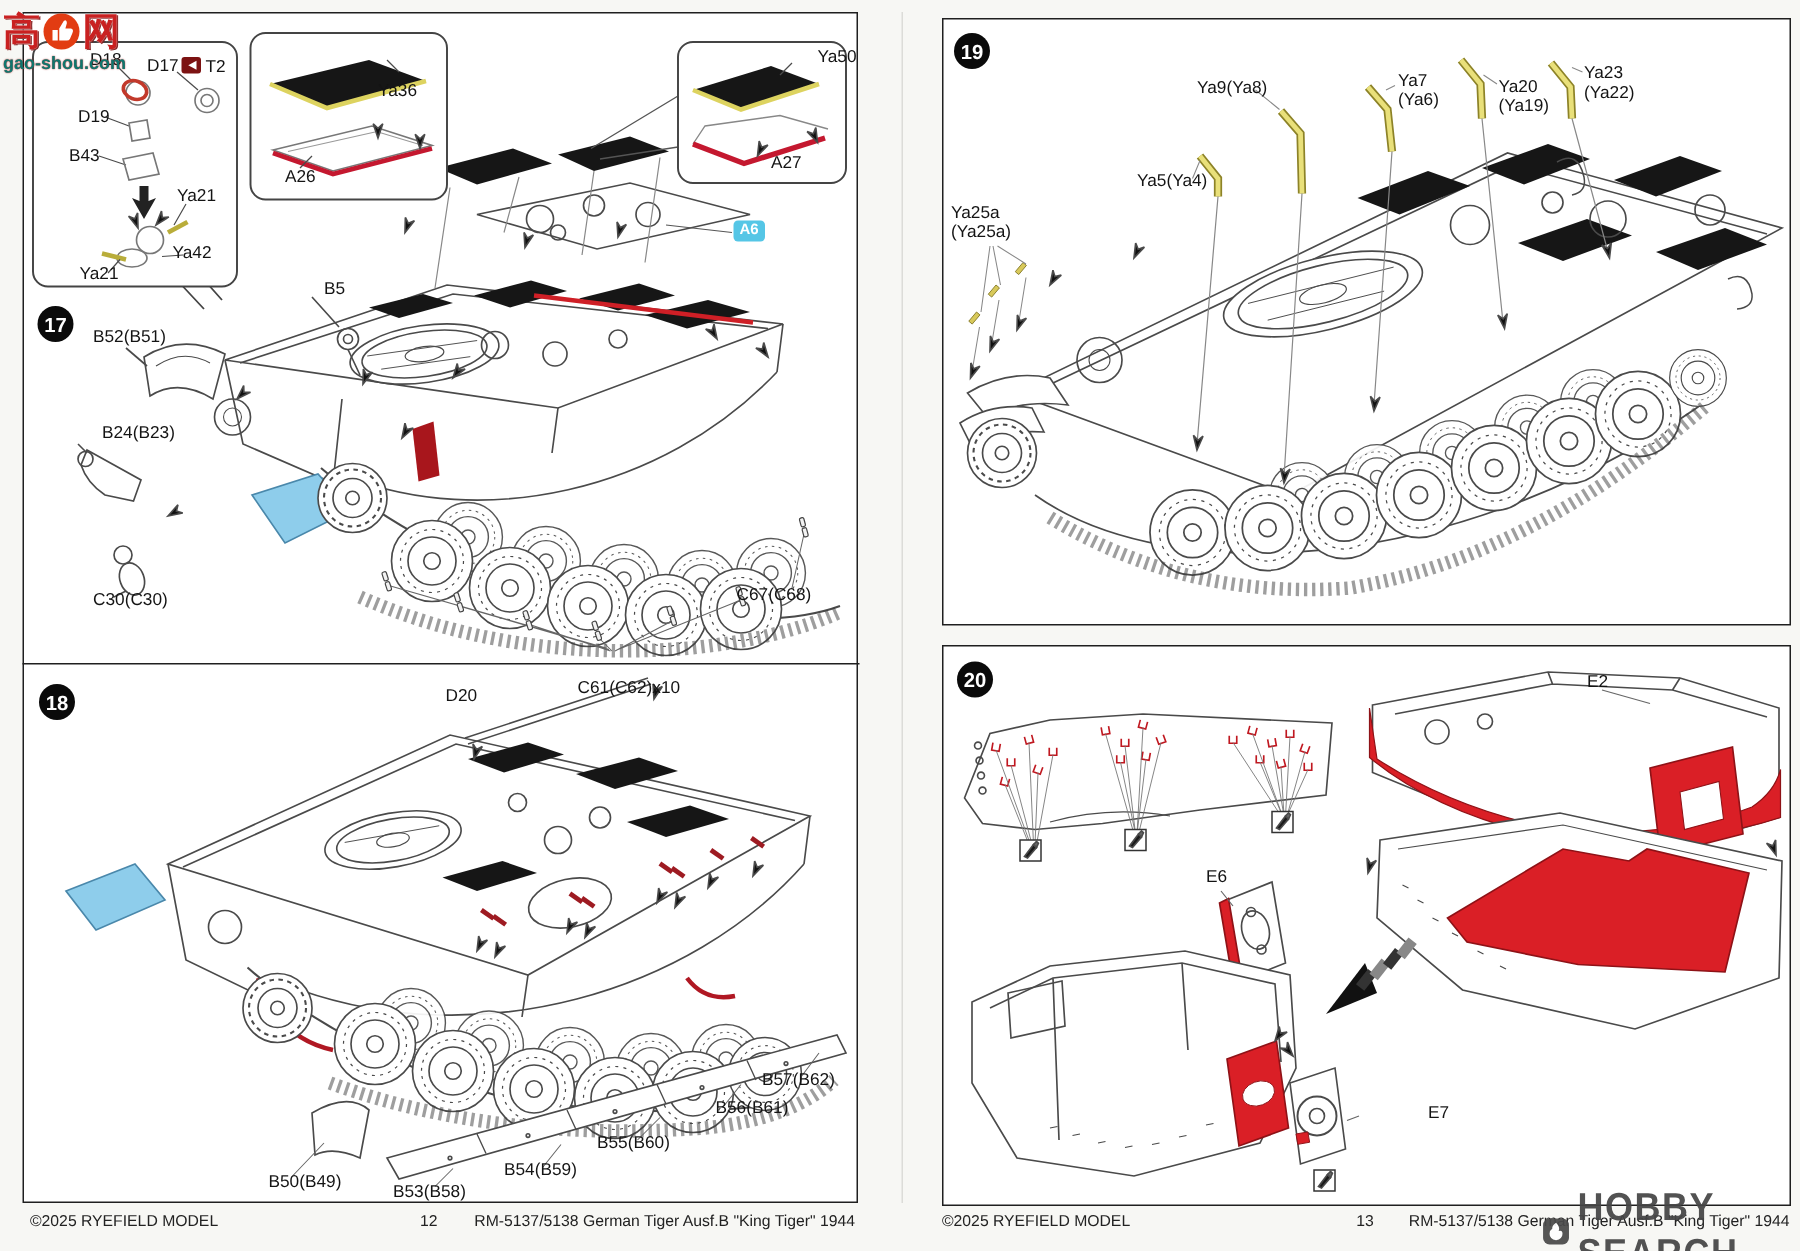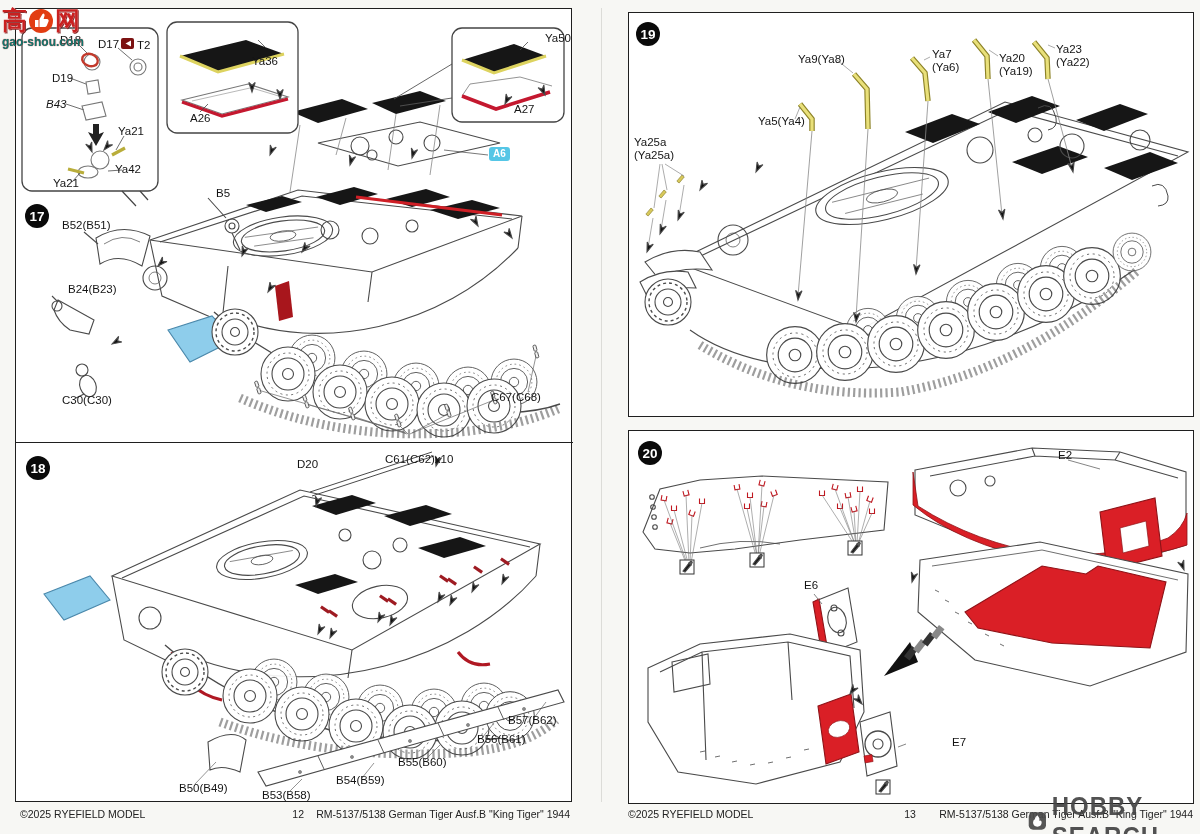--- a/index.html
+++ b/index.html
@@ -494,21 +494,21 @@
       <span>19</span>
     </div>
   <div class="stepnum" style="left:638px;top:441px;">
       <span>20</span>
     </div>
 
   <div class="lbl" style="left:60px;top:34px;">D18</div>
   <div class="lbl" style="left:98px;top:38px;">D17</div>
   <div class="lbl" style="left:137px;top:39px;">T2</div>
   <div class="lbl" style="left:52px;top:72px;">D19</div>
-  <div class="lbl" style="left:46px;top:98px;font-style:italic;">B43</div>
+  <div class="lbl" style="left:46px;top:98px;">B43</div>
   <div class="lbl" style="left:118px;top:125px;">Ya21</div>
   <div class="lbl" style="left:115px;top:163px;">Ya42</div>
   <div class="lbl" style="left:53px;top:177px;">Ya21</div>
   <div class="lbl" style="left:252px;top:29px;margin-top:26px;">Ya36</div>
   <div class="lbl" style="left:190px;top:112px;">A26</div>
   <div class="lbl" style="left:545px;top:32px;">Ya50</div>
   <div class="lbl" style="left:514px;top:103px;">A27</div>
   <div class="a6lbl" style="left:489px;top:147px;">A6</div>
   <div class="lbl" style="left:196px;top:187px;padding-left:20px;">B5</div>
   <div class="lbl" style="left:62px;top:219px;">B52(B51)</div>
@@ -542,21 +542,21 @@
   <div class="lbl lbl2" style="left:634px;top:136px;">
     <div>Ya25a</div>
     <div>(Ya25a)</div>
   </div>
 
   <div class="lbl" style="left:1058px;top:449px;">E2</div>
   <div class="lbl" style="left:804px;top:579px;">E6</div>
   <div class="lbl" style="left:908px;top:736px;padding-left:44px;">E7</div>
 
   <div class="footer" style="left:20px;top:808px;">©2025 RYEFIELD MODEL</div>
-  <div class="footer" style="left:280px;top:808px;width:24px;text-align:right;">12</div>
+  <div class="footer" style="left:280px;top:808px;width:24px;text-align:left;">12</div>
   <div class="footer" style="right:630px;top:808px;">RM-5137/5138 German Tiger Ausf.B "King Tiger" 1944</div>
   <div class="footer" style="left:628px;top:808px;">©2025 RYEFIELD MODEL</div>
   <div class="footer" style="left:898px;top:808px;width:24px;text-align:center;">13</div>
   <div class="footer" style="right:7px;top:808px;">RM-5137/5138 German Tiger Ausf.B "King Tiger" 1944</div>
 
   <div class="wm-gs">
     <div class="row1">
       <span>高</span>
       <svg width="26" height="26" viewBox="-13 -13 26 26">
         <circle r="12" fill="#e23c12"></circle>

